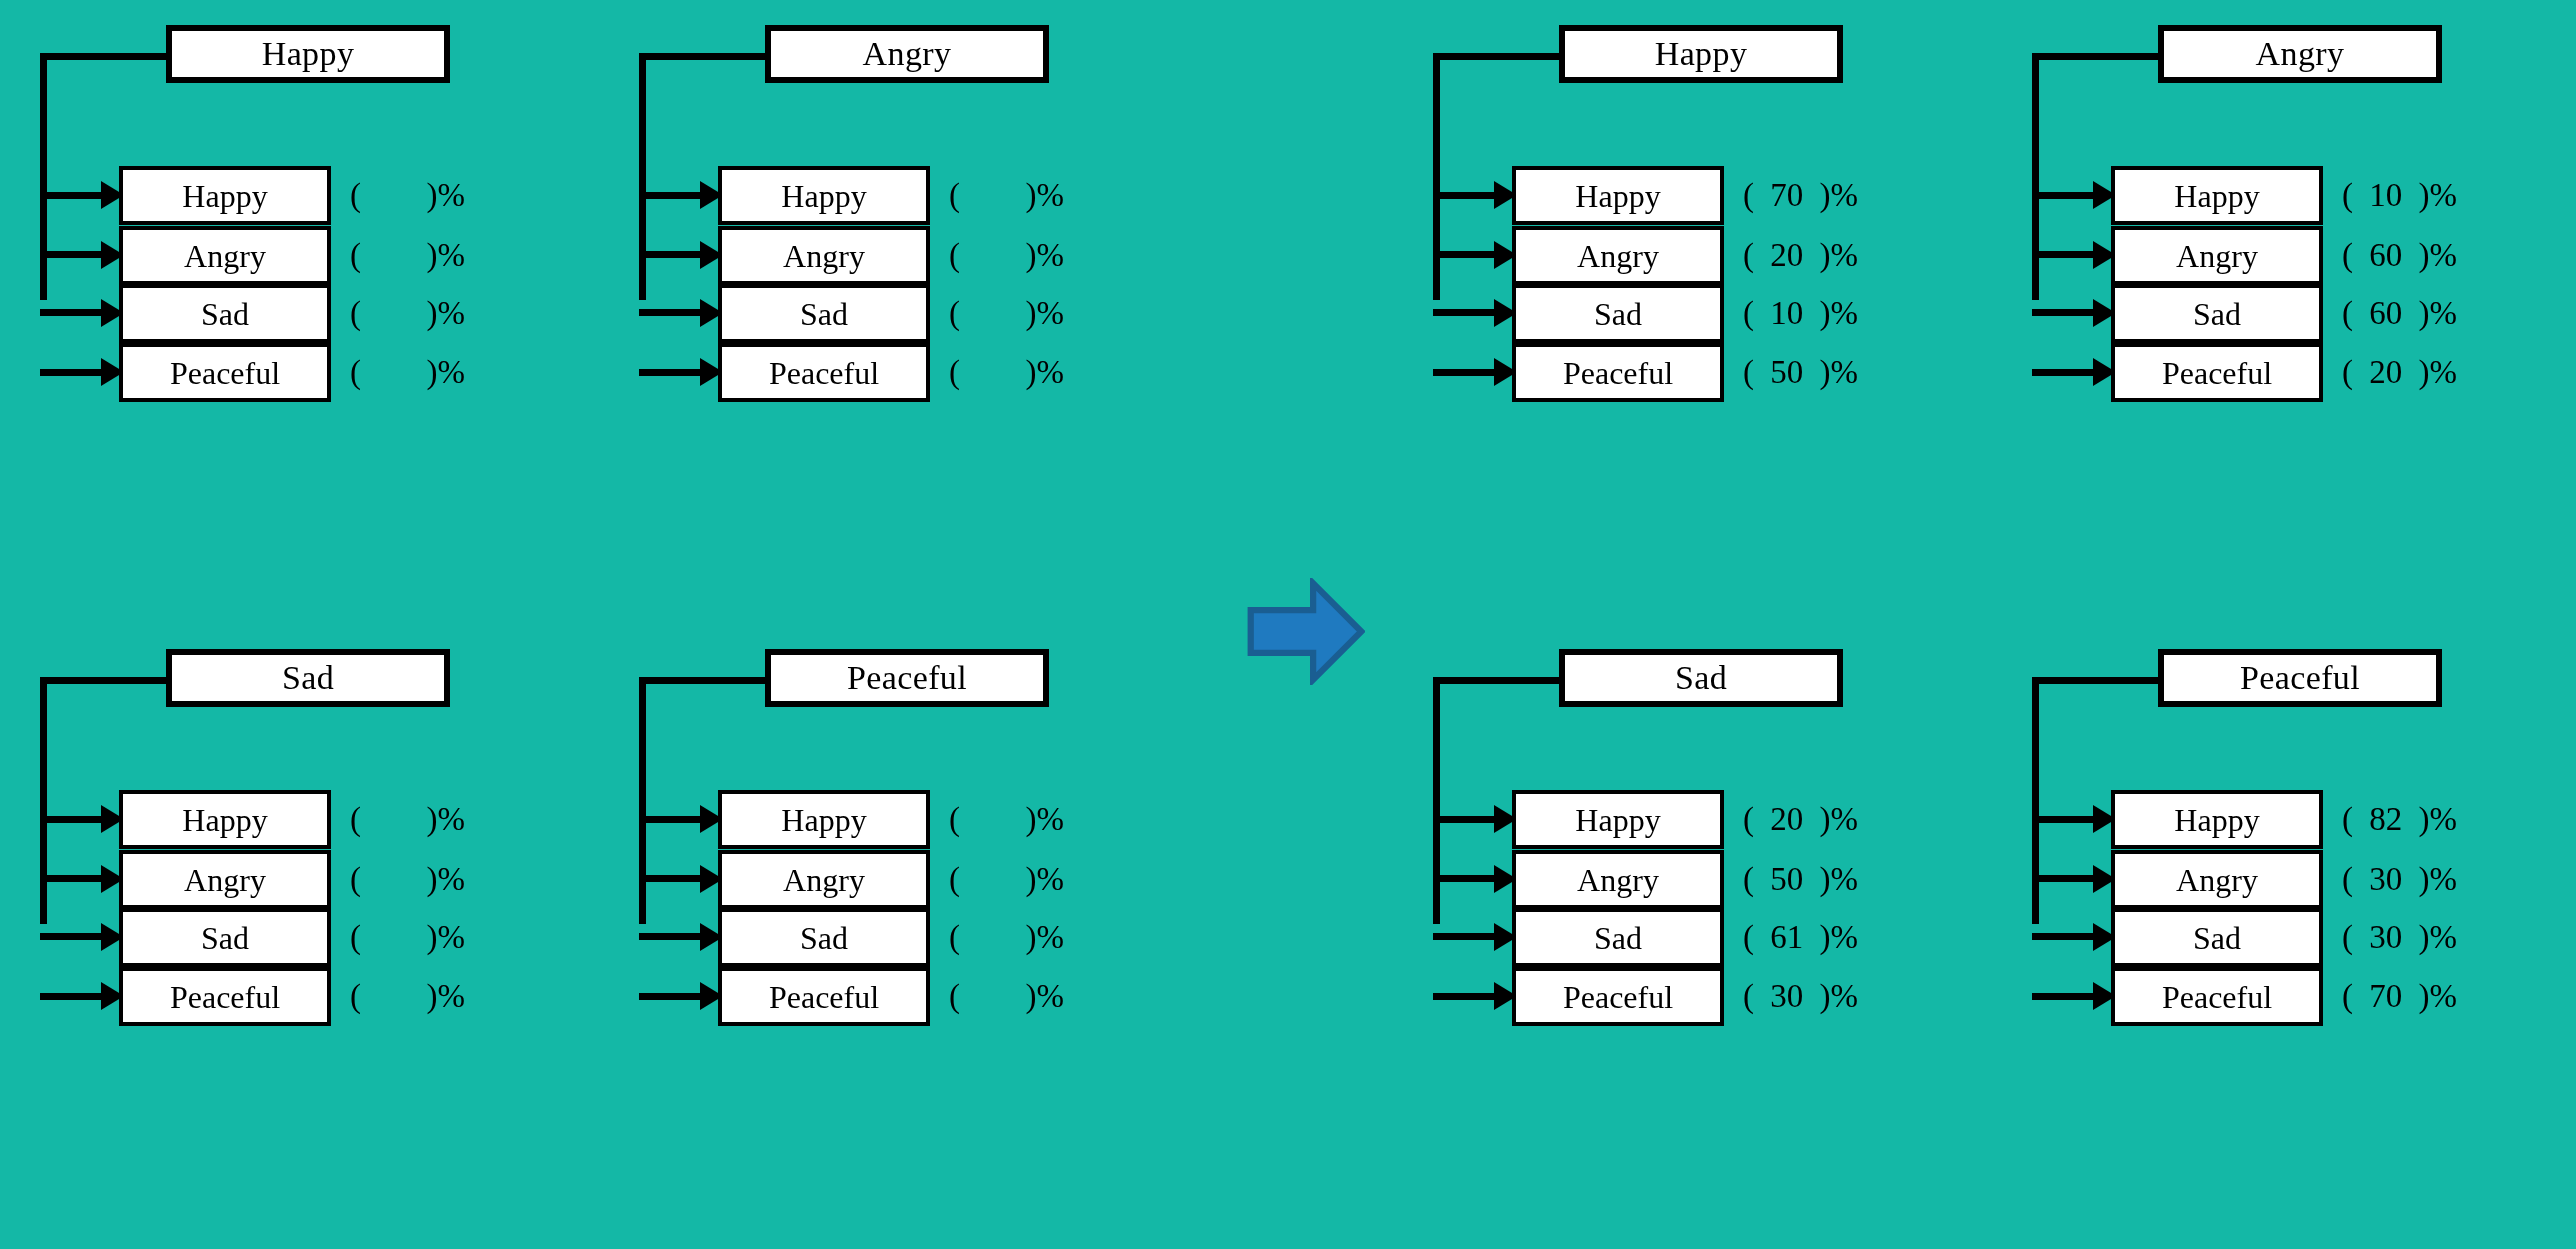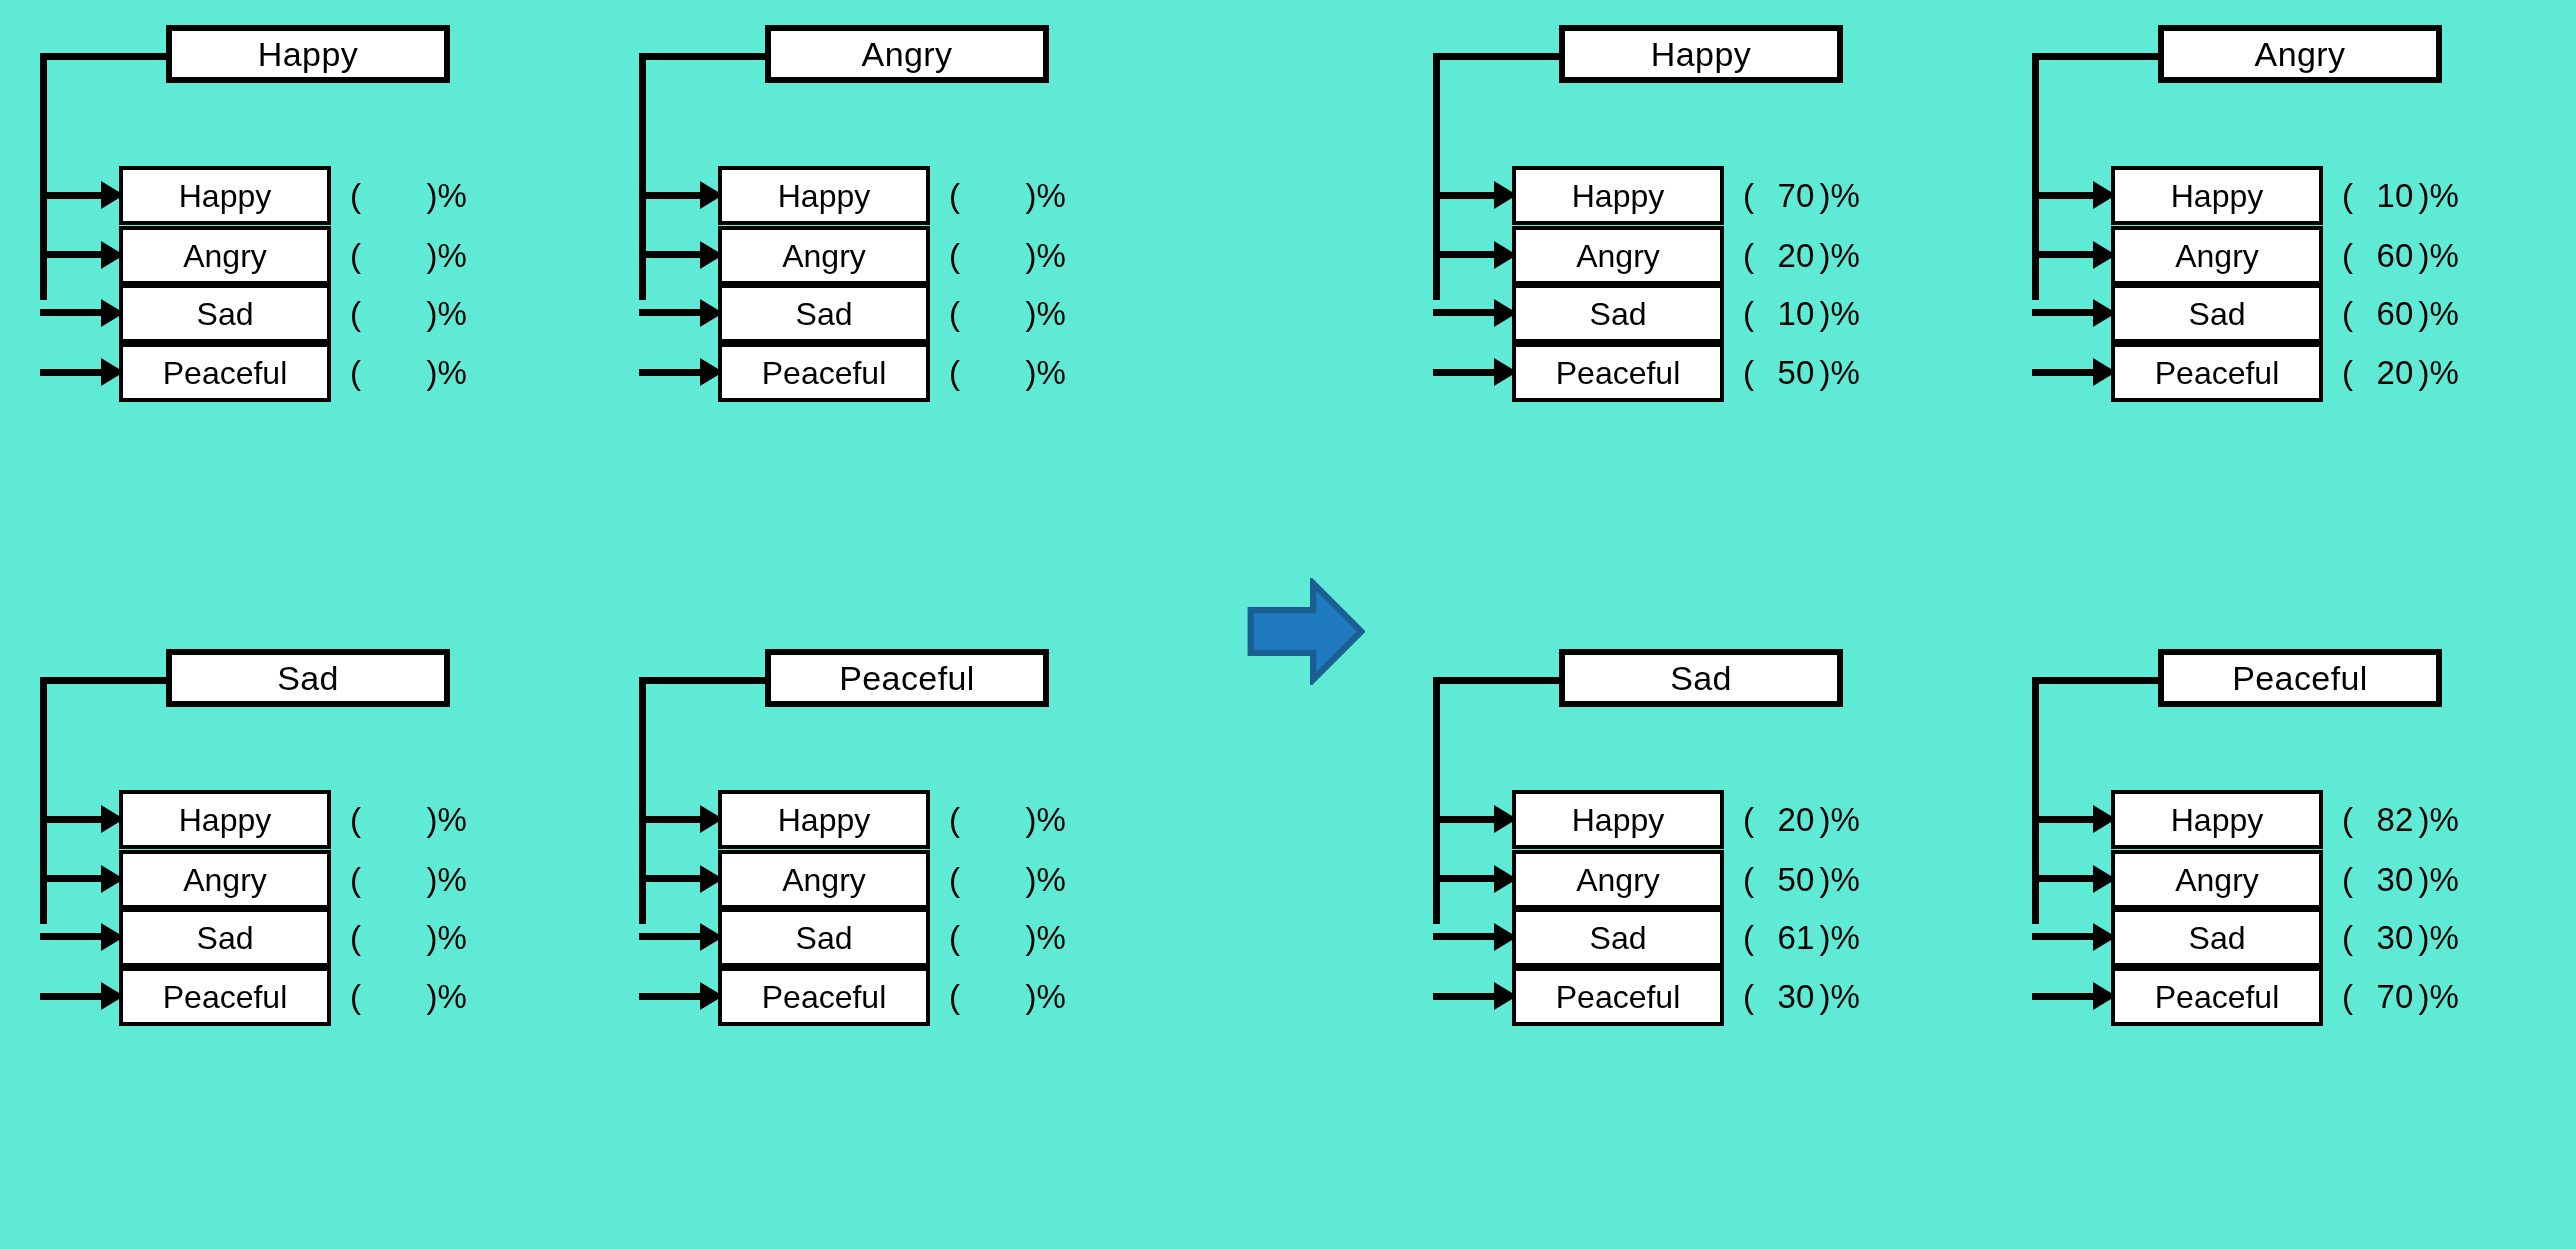--- a/index.html
+++ b/index.html
@@ -12,21 +12,22 @@
     height: 1249px;
     font-family: "Liberation Sans", sans-serif;
     color: #000000;
     overflow: hidden;
   }
 
   #canvas {
     position: relative;
     width: 2576px;
     height: 1249px;
-    background: #5eead4;
+    background: #14b8a6;
+    font-family: Liberation Serif, serif;
   }
 
   
   .group {
     position: absolute;
     width: 624px;
     height: 624px;
   }
 
   
@@ -116,21 +117,21 @@
     display: flex;
     align-items: center;
     font-size: 33px;
     line-height: 1;
     white-space: pre;
   }
   .pct .paren-open { margin-right: 5.3px; }
   .pct .value {
     display: inline-block;
     min-width: 55px;
-    text-align: right;
+    text-align: center;
   }
   .pct .paren-close { margin-left: 5.3px; }
 
   
   .blue-arrow {
     position: absolute;
     left: 1247px;
     top: 578px;
     width: 118px;
     height: 107px;

